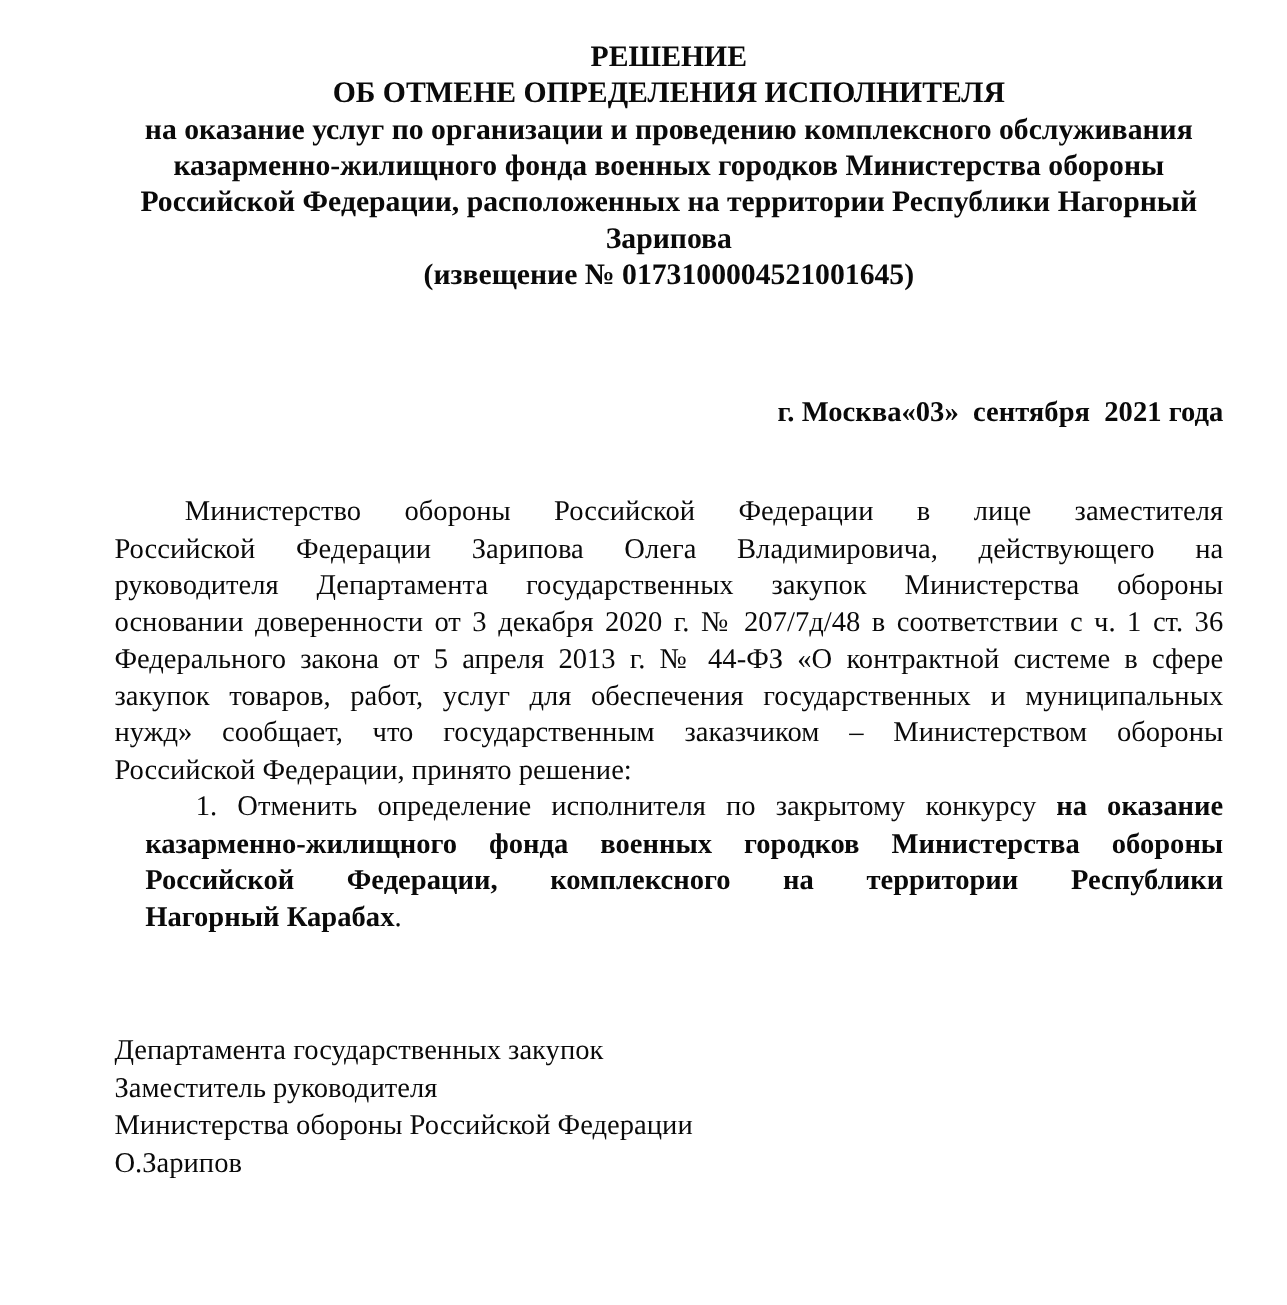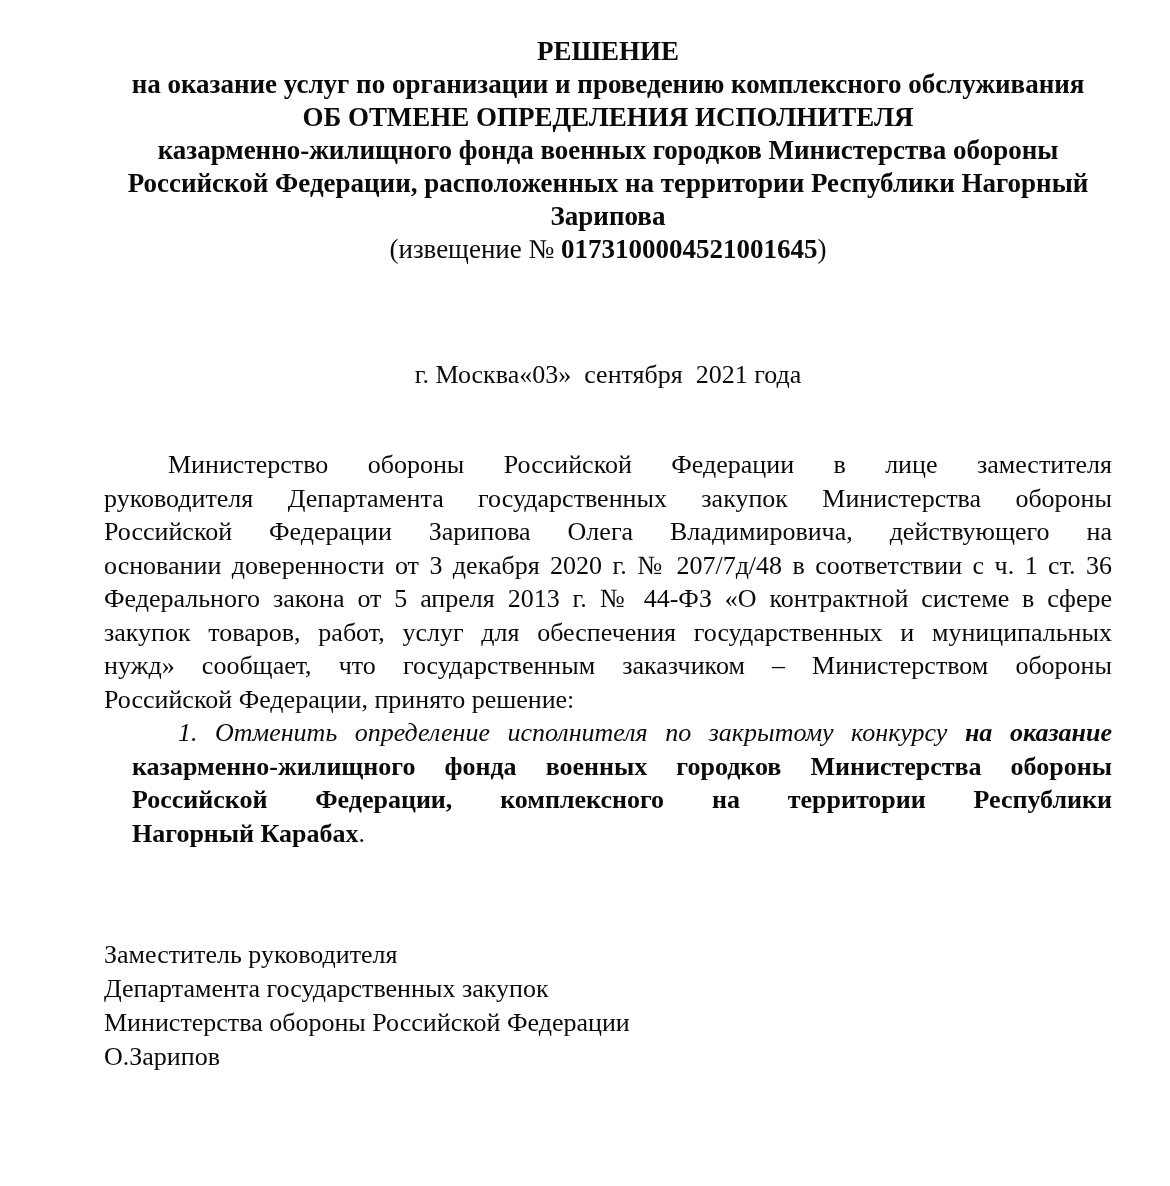--- a/index.html
+++ b/index.html
@@ -17,88 +17,89 @@
     overflow: hidden;
   }
   
   .doc-header {
     font-weight: bold;
     font-size: 27px;
     line-height: 33px;
     text-align: center;
   }
   .doc-header .hline { text-align: center; }
-  .notice-prefix, .notice-suffix { font-weight: normal; }
+  .notice-prefix, .notice-suffix { font-weight: bold; }
   
   .dateline {
     margin-top: 92px;
     display: flex;
-    justify-content: center;
+    justify-content: flex-end;
     line-height: 34px;
     white-space: pre-wrap;
+    font-weight: bold;
   }
   
   .para { line-height: 33.5px; }
   .para .jline {
     text-align: justify;
     text-align-last: justify;
     overflow: hidden;
     max-height: 34px;
   }
   .para .jline.last {
     text-align-last: left;
   }
   .preamble { margin-top: 56px; }
   .preamble .first { text-indent: 64px; }
   .item { margin-left: 28px; }
-  .item .first { text-indent: 46px; font-style: italic; }
+  .item .first { text-indent: 46px; }
   .b { font-weight: bold; }
   
   .signature { margin-top: 88px; line-height: 34px; }
   .sig-name { text-align: left; }
 </style>
 </head>
 <body>
 
 <div class="page">
 
   <div class="doc-header">
     <div class="hline">РЕШЕНИЕ</div>
+    <div class="hline">ОБ ОТМЕНЕ ОПРЕДЕЛЕНИЯ ИСПОЛНИТЕЛЯ</div>
     <div class="hline">на оказание услуг по организации и проведению комплексного обслуживания</div>
-    <div class="hline">ОБ ОТМЕНЕ ОПРЕДЕЛЕНИЯ ИСПОЛНИТЕЛЯ</div>
     <div class="hline">казарменно-жилищного фонда военных городков Министерства обороны</div>
     <div class="hline">Российской Федерации, расположенных на территории Республики Нагорный</div>
     <div class="hline">Зарипова</div>
     <div class="hline"><span class="notice-prefix">(извещение № </span><span class="b">0173100004521001645</span><span class="notice-suffix">)</span></div>
   </div>
 
   <div class="dateline">
     <span>г. Москва</span>
     <span>«03»  сентября  2021 года</span>
   </div>
 
   <div class="para preamble">
     <div class="jline first">Министерство обороны Российской Федерации в лице заместителя</div>
+    <div class="jline">Российской Федерации Зарипова Олега Владимировича, действующего на</div>
     <div class="jline">руководителя Департамента государственных закупок Министерства обороны</div>
-    <div class="jline">Российской Федерации Зарипова Олега Владимировича, действующего на</div>
     <div class="jline">основании доверенности от 3 декабря 2020 г. № 207/7д/48 в соответствии с ч. 1 ст. 36</div>
     <div class="jline">Федерального закона от 5 апреля 2013 г. № 44-ФЗ «О контрактной системе в сфере</div>
     <div class="jline">закупок товаров, работ, услуг для обеспечения государственных и муниципальных</div>
     <div class="jline">нужд» сообщает, что государственным заказчиком – Министерством обороны</div>
     <div class="jline last">Российской Федерации, принято решение:</div>
   </div>
 
   <div class="para item">
     <div class="jline first"><span>1. Отменить определение исполнителя по закрытому конкурсу </span><span class="b">на оказание</span></div>
     <div class="jline b">казарменно-жилищного фонда военных городков Министерства обороны</div>
     <div class="jline b">Российской Федерации, комплексного на территории Республики</div>
     <div class="jline last"><span class="b">Нагорный Карабах</span><span>.</span></div>
   </div>
 
 
   <div class="signature">
+    <div>Департамента государственных закупок</div>
     <div>Заместитель руководителя</div>
-    <div>Департамента государственных закупок</div>
     <div>Министерства обороны Российской Федерации</div>
     <div class="sig-name">О.Зарипов</div>
   </div>
 
 </div>
 
 </body></html>

